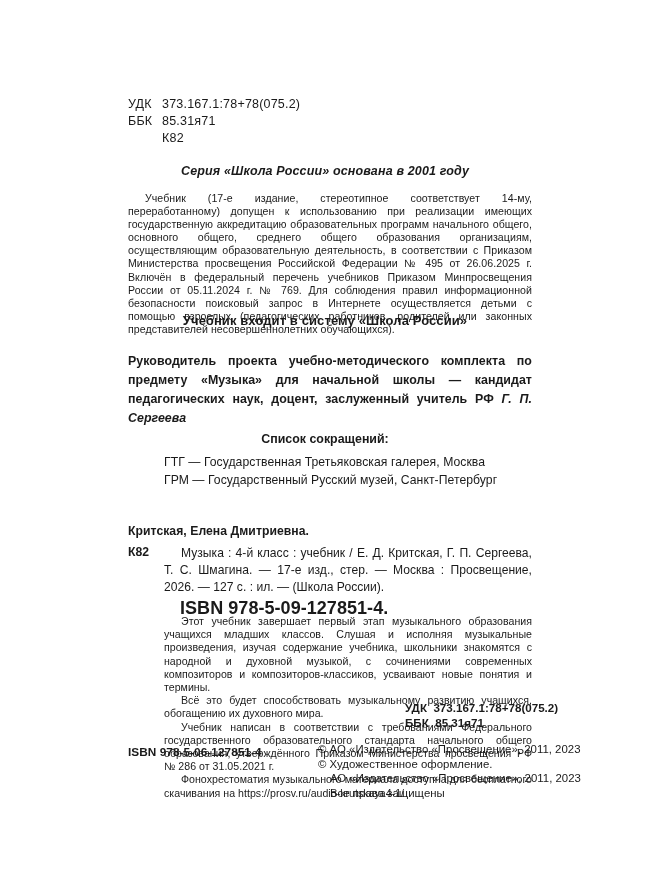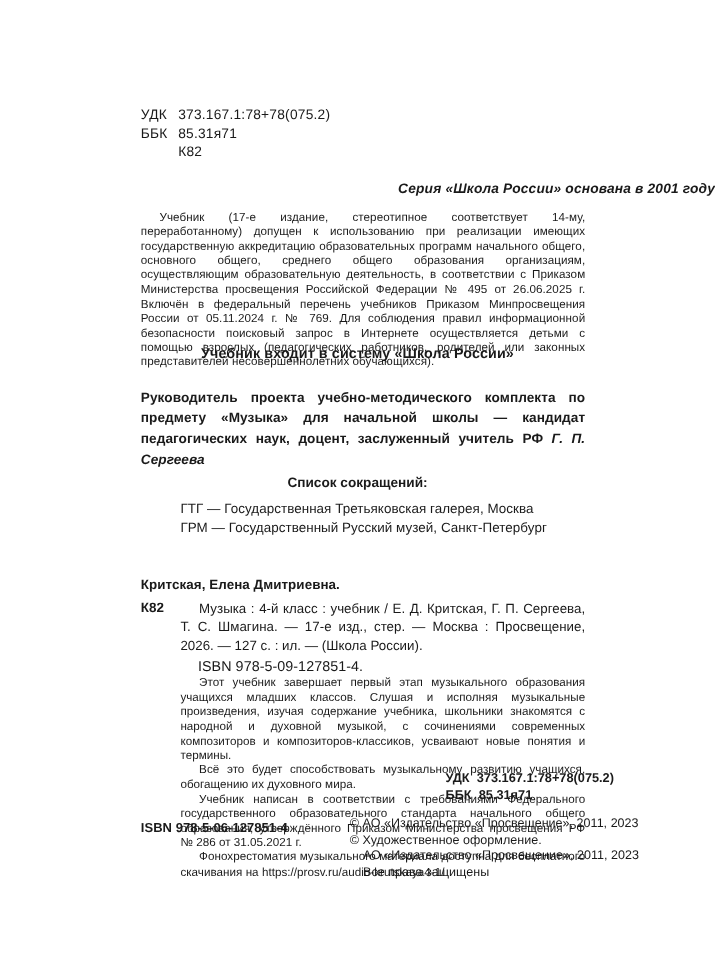--- a/index.html
+++ b/index.html
@@ -46,21 +46,21 @@
   .udk-code {
     margin-left: 34px;
   }
 
   
   .series-line {
     position: absolute;
     left: 0;
     right: 0;
     top: 164px;
-    text-align: right;
+    text-align: center;
     font-size: 12.5px;
     font-weight: bold;
     font-style: italic;
     letter-spacing: 0.15px;
   }
 
   
   .annot {
     position: absolute;
     left: 128px;
@@ -146,22 +146,23 @@
     font-size: 12.1px;
     line-height: 17px;
     text-align: justify;
     text-indent: 17px;
     letter-spacing: 0.02px;
   }
   .bib-isbn {
     position: absolute;
     left: 180px;
     top: 598px;
-    font-size: 13px;
-    letter-spacing: 0.05px;
+    font-size: 18px;
+    letter-spacing: 0.05px;
+    font-weight: bold;
   }
   .bib-annot {
     position: absolute;
     left: 164px;
     top: 615px;
     width: 368px;
     font-size: 10.6px;
     line-height: 13.2px;
     text-align: justify;
     text-indent: 17px;

